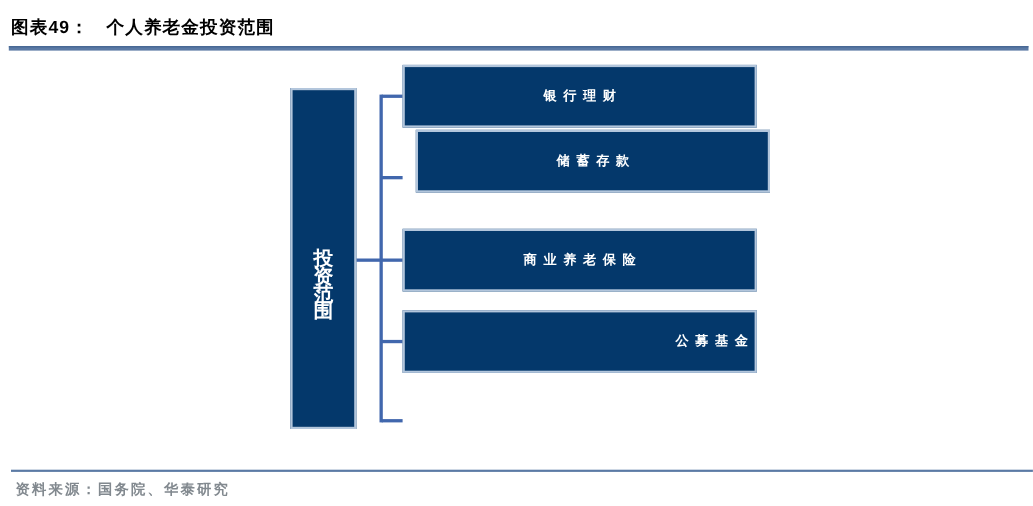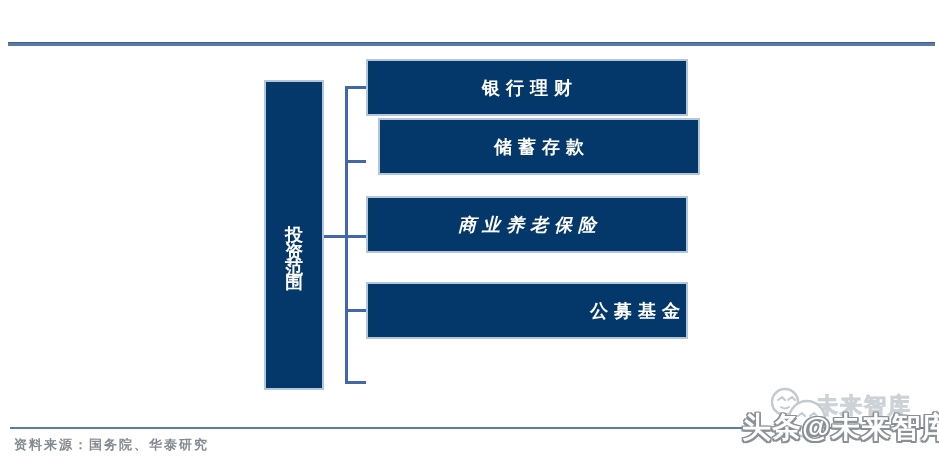--- a/index.html
+++ b/index.html
@@ -49,24 +49,24 @@
   .root-box .vtext{
     writing-mode:vertical-rl;
     text-orientation:upright;
     font-size:18px;
     letter-spacing:16px;
     line-height:1;
     margin-bottom:-16px; 
   }
   .child-box{
     left:366px;width:322px;height:57px;
-    font-size:18px;letter-spacing:6px;text-indent:6px;
+    font-size:12px;letter-spacing:6px;text-indent:6px;
     white-space:nowrap;
   }
-  .c0{top:59px;} .c1{top:118px;margin-left:12px;} .c2{top:196px;font-style:italic;} .c3{top:282px;justify-content:flex-end;} .c4{top:355px;}
+  .c0{top:59px;} .c1{top:118px;margin-left:12px;} .c2{top:208px;} .c3{top:282px;justify-content:flex-end;} .c4{top:355px;}
 
   
   .conn{position:absolute;background:var(--connector_blue);}
   .spine{left:345px;top:86px;width:3px;height:298px;}
   .stub{height:3px;}
   .s0{left:347px;top:86px;width:19px;}
   .s1{left:347px;top:160px;width:19px;}
   .s2{left:324px;top:235px;width:42px;} 
   .s3{left:347px;top:309px;width:19px;}
   .s4{left:347px;top:381px;width:19px;}
@@ -105,20 +105,23 @@
       -1.5px 0 0 #8a9096, 1.5px 0 0 #8a9096;
     white-space:nowrap;
   }
   .wm-smiley{position:absolute;left:60px;top:4px;}
 </style>
 </head>
 <body>
 
 <div class="canvas">
 
+  <div class="title-row">
+    <span class="fig-label">图表49：</span><span>个人养老金投资范围</span>
+  </div>
   <div class="title-rule"></div>
 
   <div class="conn spine"></div>
   <div class="conn stub s0"></div>
   <div class="conn stub s1"></div>
   <div class="conn stub s2"></div>
   <div class="conn stub s3"></div>
   <div class="conn stub s4"></div>
 
   <div class="node root-box">
@@ -134,32 +137,14 @@
   <div class="node child-box c2">
     <span>商业养老保险</span>
   </div>
   <div class="node child-box c3">
     <span>公募基金</span>
   </div>
 
   <div class="footer-rule"></div>
   <div class="source-note">资料来源：国务院、华泰研究</div>
 
-  <div class="watermark">
-    <div class="wm-ghost">未来智库</div>
-    <svg class="wm-smiley" width="76" height="56" viewBox="0 0 76 56">
-      <g fill="#ffffff" stroke="#c5cacf" stroke-width="2.5">
-        <circle cx="25" cy="16" r="13"></circle>
-        <circle cx="47" cy="33" r="18"></circle>
-      </g>
-      <g fill="none" stroke="#c5cacf" stroke-width="2" stroke-linecap="round">
-        <path d="M18 14 l4 -3 l3 3"></path>
-        <path d="M28 14 l4 -3 l3 3"></path>
-        <path d="M21 21 q4 3 8 0"></path>
-        <path d="M38 30 l4 -3 l3 3"></path>
-        <path d="M50 30 l4 -3 l3 3"></path>
-        <path d="M40 40 q7 5 14 0"></path>
-      </g>
-    </svg>
-    <div class="wm-main">头条@未来智库</div>
-  </div>
 
 </div>
 
 </body></html>

